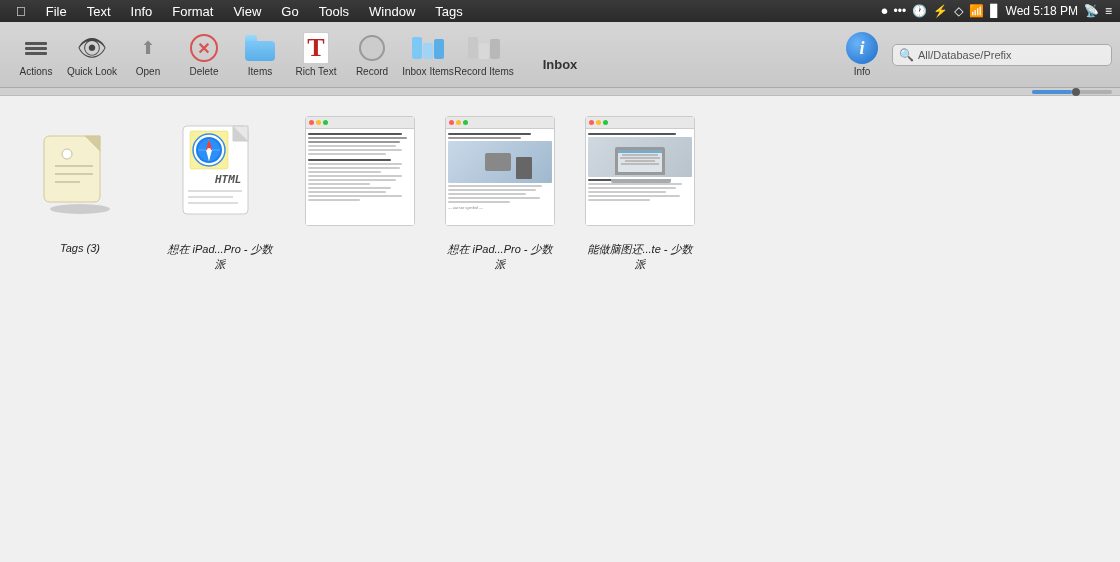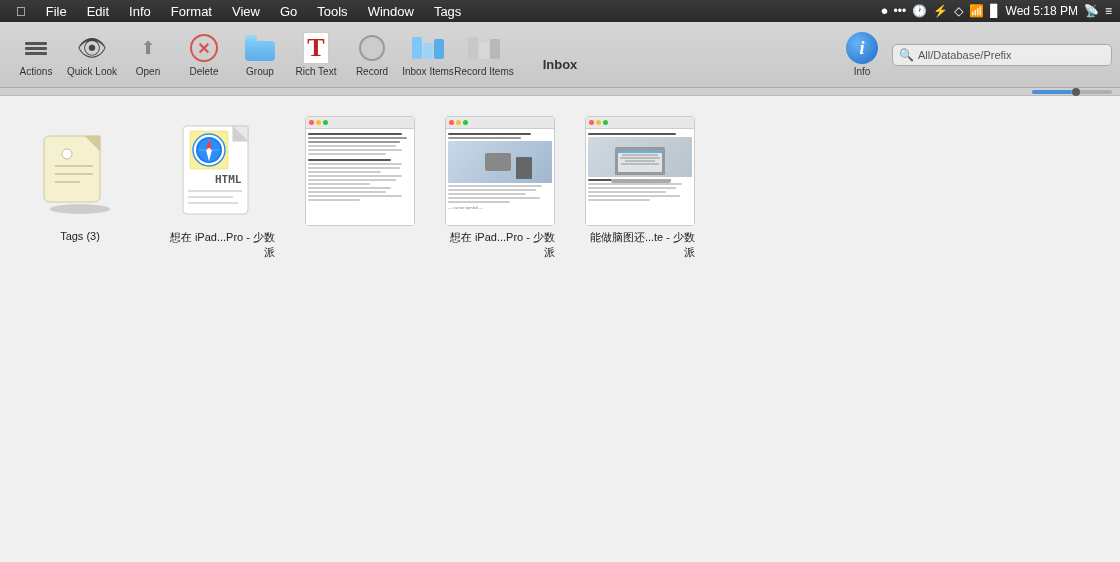--- a/index.html
+++ b/index.html
@@ -183,35 +183,36 @@
       overflow: auto;
     }
 
     
     .item {
       display: flex;
       flex-direction: column;
       align-items: center;
       width: 120px;
       cursor: pointer;
+      font-style: italic;
     }
     .item-thumb {
       width: 110px;
       height: 110px;
       display: flex;
       align-items: center;
       justify-content: center;
       border-radius: 4px;
       overflow: hidden;
     }
     .item-label {
-      margin-top: 4px;
+      margin-top: 16px;
       font-size: 11px;
       color: #222;
-      text-align: right;
+      text-align: center;
       max-width: 110px;
       word-break: break-word;
     }
 
     
     .webpage-thumb {
       width: 110px;
       height: 110px;
       border: 1px solid #ccc;
       background: #fff;
@@ -343,21 +344,21 @@
       align-items: center;
     }
   </style>
 </head>
 <body>
 
 <div class="menubar">
 
   <div class="menubar-item"></div>
   <div class="menubar-item">File</div>
-  <div class="menubar-item">Edit</div>
+  <div class="menubar-item">Text</div>
   <div class="menubar-item">Info</div>
   <div class="menubar-item">Format</div>
   <div class="menubar-item">View</div>
   <div class="menubar-item">Go</div>
   <div class="menubar-item">Tools</div>
   <div class="menubar-item">Window</div>
   <div class="menubar-item">Tags</div>
   <div class="menubar-right">
     <span>⏺</span>
     <span>•••</span>
@@ -409,21 +410,21 @@
       <span class="btn-label">Delete</span>
     </div>
 
     <div class="toolbar-btn">
       <div class="icon-wrap">
         <div class="group-icon-shape">
           <div class="group-folder-tab"></div>
           <div class="group-folder-main"></div>
         </div>
       </div>
-      <span class="btn-label">Group</span>
+      <span class="btn-label">Items</span>
     </div>
 
     <div class="toolbar-btn">
       <div class="icon-wrap">
         <span class="richtext-T">T</span>
       </div>
       <span class="btn-label">Rich Text</span>
     </div>
 
     <div class="toolbar-btn">

